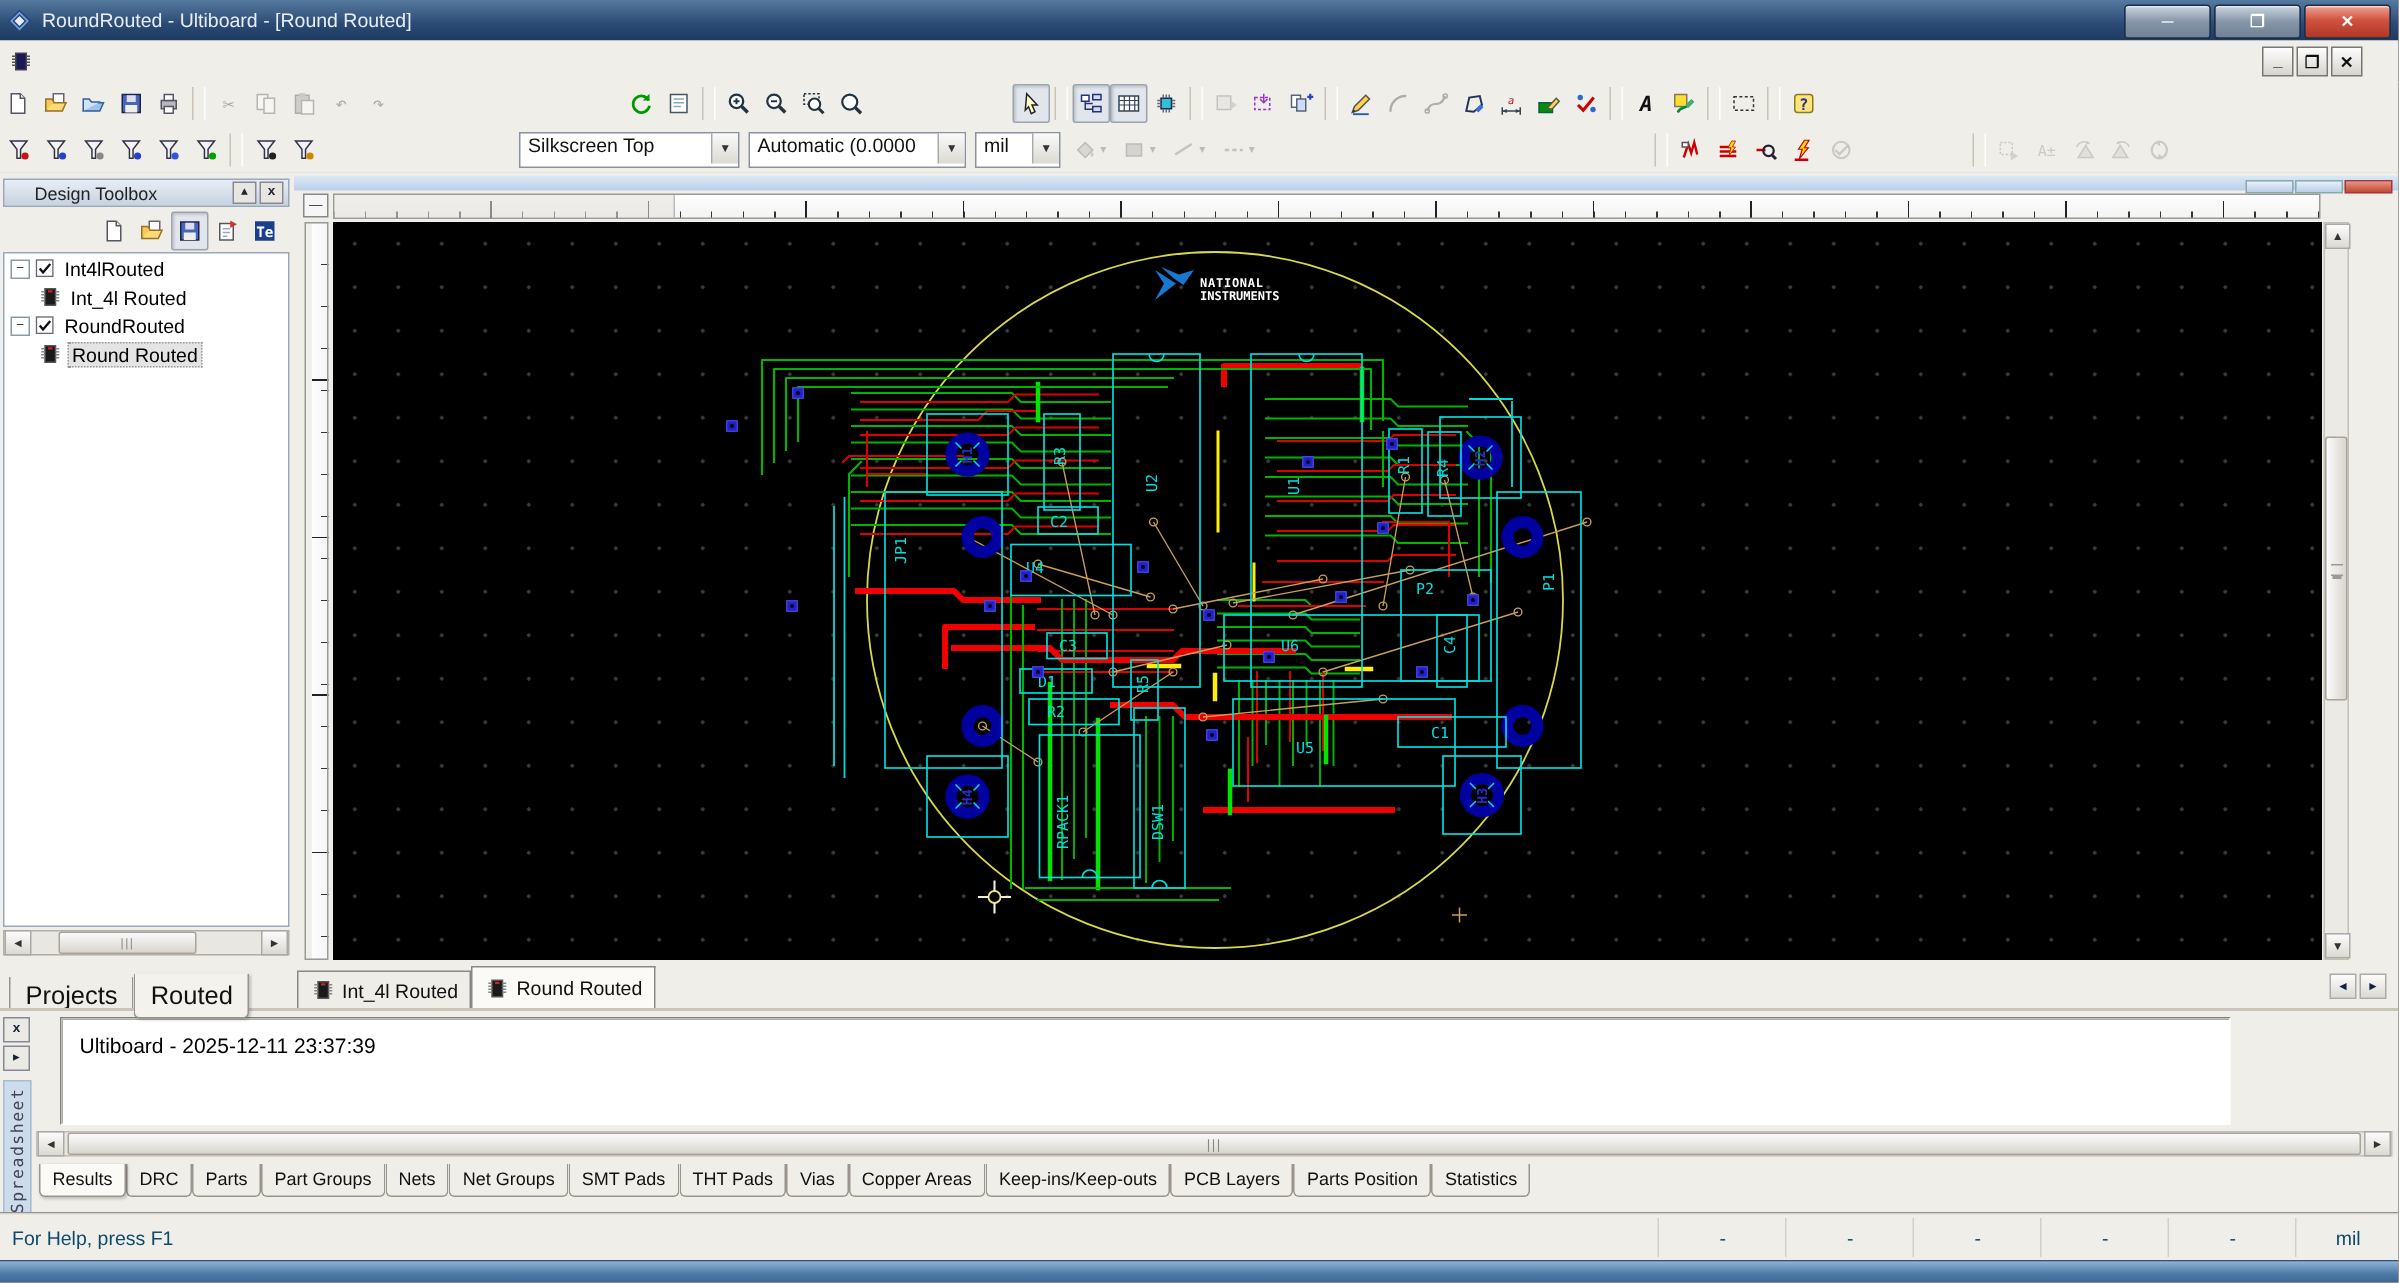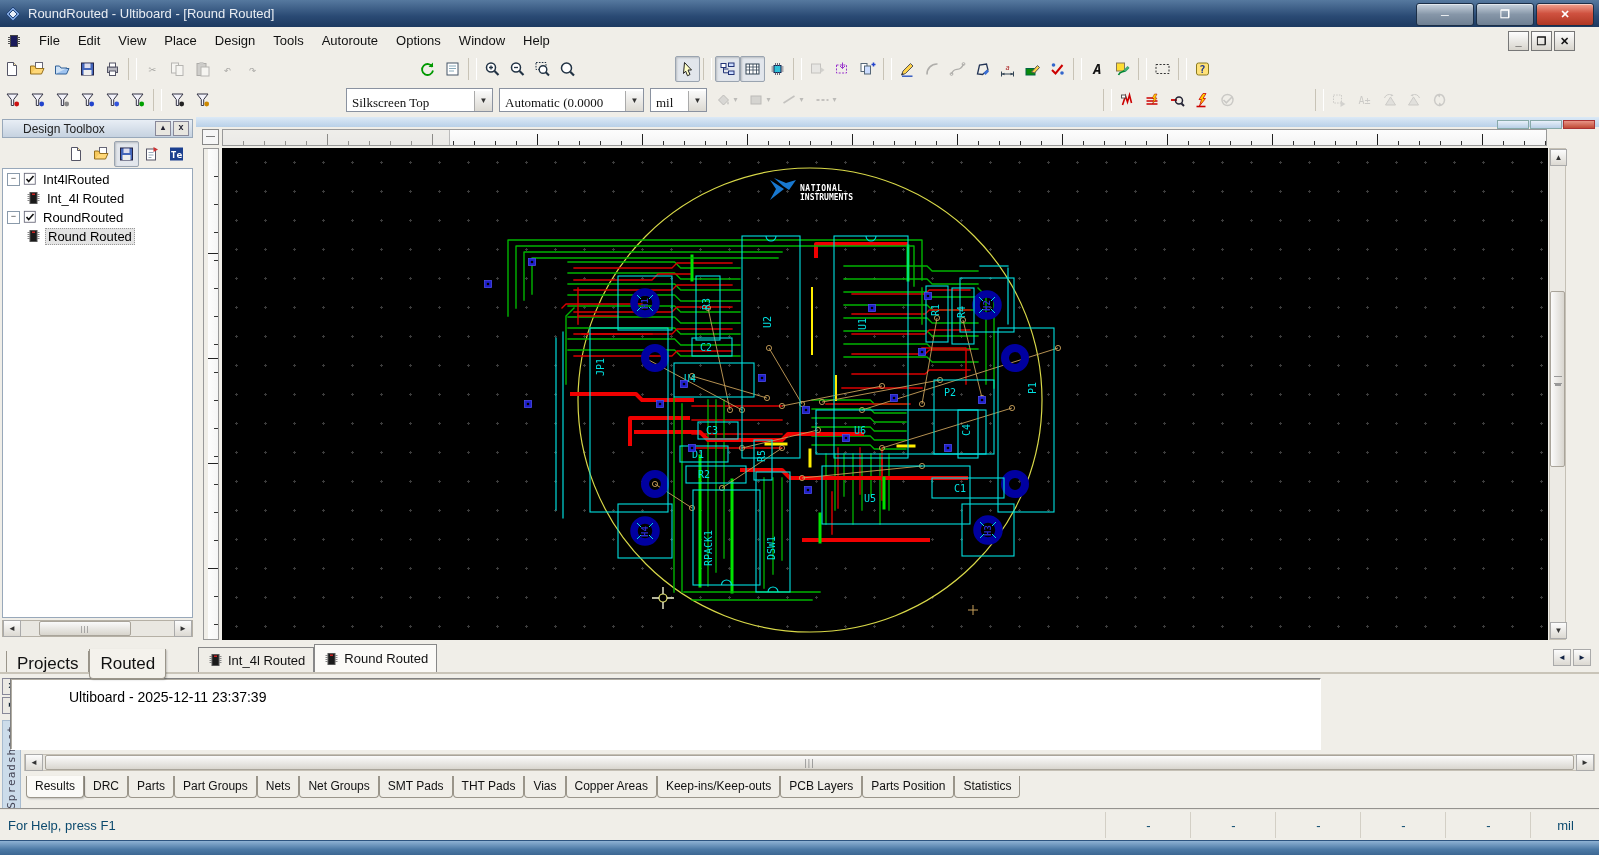--- a/index.html
+++ b/index.html
@@ -17,21 +17,21 @@
   #mdibtns{position:absolute;right:24px;top:31px;display:flex;}
   .mdibtn{width:19px;height:18px;border:1px solid #777;background:linear-gradient(#fdfdfd,#d8d5cd);margin-left:2px;display:flex;align-items:center;justify-content:center;font-size:11px;font-weight:bold;color:#111;}
   
   #tb1{position:absolute;left:0;top:54px;width:1599px;height:30px;background:#f0eee8;display:flex;align-items:center;}
   #tb2{position:absolute;left:0;top:84px;width:1599px;height:31px;background:#f0eee8;border-bottom:1px solid #c9c4b8;display:flex;align-items:center;}
   .tbtn{width:23px;height:24px;display:flex;align-items:center;justify-content:center;border:1px solid transparent;border-radius:2px;}
   .tbtn.pressed{border:1px solid #9aa4b0;background:#e2e6ec;box-shadow:inset 1px 1px 2px rgba(0,0,0,.18);}
   .tbtn.disabled{filter:grayscale(1);opacity:.42;}
   .tsep{width:7px;height:22px;border-left:1px solid #c8c3b6;border-right:1px solid #fff;margin:0 3px;}
   .dropcaret{font-size:8px;color:#777;margin-left:1px;}
-  .combo{height:22px;border:1px solid #8a92a0;background:#fff;display:flex;align-items:flex-end;font-size:13px;color:#111;margin:0 3px;position:relative;font-family:Liberation Serif, serif;}
+  .combo{height:22px;border:1px solid #8a92a0;background:#fff;display:flex;align-items:flex-start;font-size:13px;color:#111;margin:0 3px;position:relative;}
   .combo .cval{flex:1;padding:0 5px;white-space:nowrap;overflow:hidden;}
   .combo .carr{width:17px;height:20px;background:linear-gradient(#fafafa,#dcd9d2);border-left:1px solid #aaa;display:flex;align-items:center;justify-content:center;font-size:8px;color:#333;}
   
   #toolbox{position:absolute;left:0;top:115px;width:196px;height:557px;background:#f0eee8;border-right:2px solid #c9c4b8;}
   #tbxheader{position:absolute;left:2px;top:4px;width:191px;height:19px;background:linear-gradient(#e8eef5,#c6d2e0);border:1px solid #98a8ba;display:flex;align-items:center;font-size:12px;color:#222;padding-left:20px;box-sizing:border-box;}
   #tbxheader .hbtn{width:14px;height:13px;border:1px solid #889;background:#e8e6e0;font-size:9px;line-height:11px;text-align:center;margin-left:2px;color:#223;}
   #tbxbar{position:absolute;left:2px;top:26px;width:191px;height:25px;display:flex;align-items:center;justify-content:flex-end;padding-right:4px;box-sizing:border-box;}
   #tbxtree{position:absolute;left:2px;top:53px;width:191px;height:450px;background:#fff;border:1px solid #98a8ba;box-sizing:border-box;overflow:hidden;font-size:13px;color:#000;}
   .trow{display:flex;align-items:center;height:18px;margin-top:1px;white-space:nowrap;}
   .trow .exp{width:11px;height:11px;border:1px solid #8a9aaa;background:#fff;font-size:9px;line-height:9px;text-align:center;color:#333;margin:0 3px 0 4px;}
@@ -76,21 +76,21 @@
   .dtab.active{background:#fbfaf7;height:21px;border-bottom-color:#fbfaf7;font-weight:normal;}
   .dtab .chip{width:17px;height:16px;margin-right:4px;}
   #tabscrollers{position:absolute;right:8px;top:534px;display:flex;}
   #tabscrollers .sbarrow{margin-left:2px;color:#124;}
   
   #sheet{position:absolute;left:0;top:672px;width:1599px;height:136px;background:#f0eee8;border-top:2px solid #c9c4b8;}
   #sheetstrip{position:absolute;left:2px;top:4px;width:20px;height:128px;}
   .sstripbtn{width:16px;height:15px;border:1px solid #889;background:#eceae4;font-size:9px;text-align:center;line-height:13px;color:#123;margin-bottom:2px;}
   #sheetlabel{margin-top:6px;width:17px;height:92px;background:#ccdcea;border:1px solid #a8bcd0;display:flex;align-items:center;justify-content:center;}
   #sheetlabel span{writing-mode:vertical-rl;transform:rotate(180deg);font-family:"DejaVu Sans Mono",monospace;font-size:11px;color:#445;letter-spacing:1px;}
-  #sheetcontent{position:absolute;left:10px;top:4px;width:1311px;height:72px;background:#fff;border:1px solid #808080;border-right-color:#fff;border-bottom-color:#fff;box-shadow:inset 1px 1px 0 #b0aca2;box-sizing:border-box;font-size:14px;color:#000;padding-left:46px;}
+  #sheetcontent{position:absolute;left:40px;top:4px;width:1447px;height:72px;background:#fff;border:1px solid #808080;border-right-color:#fff;border-bottom-color:#fff;box-shadow:inset 1px 1px 0 #b0aca2;box-sizing:border-box;font-size:14px;color:#000;}
   #sheetmsg{padding:10px 0 0 12px;}
   #sheetscroll{position:absolute;left:24px;top:80px;width:1571px;height:17px;background:#e9e7e1;border:1px solid #c5c0b5;box-sizing:border-box;display:flex;align-items:center;}
   #sheetthumb{height:13px;flex:1;margin:0 2px;background:linear-gradient(#fbfbfb,#d9d6cf);border:1px solid #a9a49a;border-radius:2px;display:flex;align-items:center;justify-content:center;color:#888;font-size:9px;letter-spacing:1px;}
   #sheettabs{position:absolute;left:26px;top:102px;display:flex;align-items:flex-end;font-size:12px;}
   #sheettabs .btab{padding:3px 8px 4px;}
   #sheettabs .btab.active{background:#fbfaf7;font-weight:normal;}
   
   #statusbar{position:absolute;left:0;top:808px;width:1599px;height:32px;background:#f0eee8;border-top:2px groove #e8e5de;font-size:13px;color:#0c4a6e;}
   #statushelp{position:absolute;left:8px;top:8px;}
   .scell{position:absolute;top:2px;height:26px;border-left:1px solid #d3cfc5;display:flex;align-items:center;justify-content:center;}
@@ -114,32 +114,20 @@
       <div class="wbtn">❐</div>
       <div class="wbtn close">✕</div>
     </div>
   </div>
 
   <div id="menubar">
     <svg class="appicon" viewBox="0 0 16 16">
         <rect x="4.5" y="2.5" width="7" height="11" fill="#1a1a5a" stroke="#444"></rect>
         <path d="M4.5,4.5H2M4.5,6.5H2M4.5,8.5H2M4.5,10.5H2M14,4.5h-2.5M14,6.5h-2.5M14,8.5h-2.5M14,10.5h-2.5" stroke="#555"></path>
       </svg>
-    <div id="menuitems" style="display: flex;">
-        <div class="menuitem">File</div>
-        <div class="menuitem">Edit</div>
-        <div class="menuitem">View</div>
-        <div class="menuitem">Place</div>
-        <div class="menuitem">Design</div>
-        <div class="menuitem">Tools</div>
-        <div class="menuitem">Autoroute</div>
-        <div class="menuitem">Options</div>
-        <div class="menuitem">Window</div>
-        <div class="menuitem">Help</div>
-      </div>
   </div>
   <div id="mdibtns">
     <div class="mdibtn">_</div>
     <div class="mdibtn">❐</div>
     <div class="mdibtn">✕</div>
   </div>
 
   <div id="tb1">
       <div class="tbtn">
         <svg viewBox="0 0 16 16" width="17" height="16">

